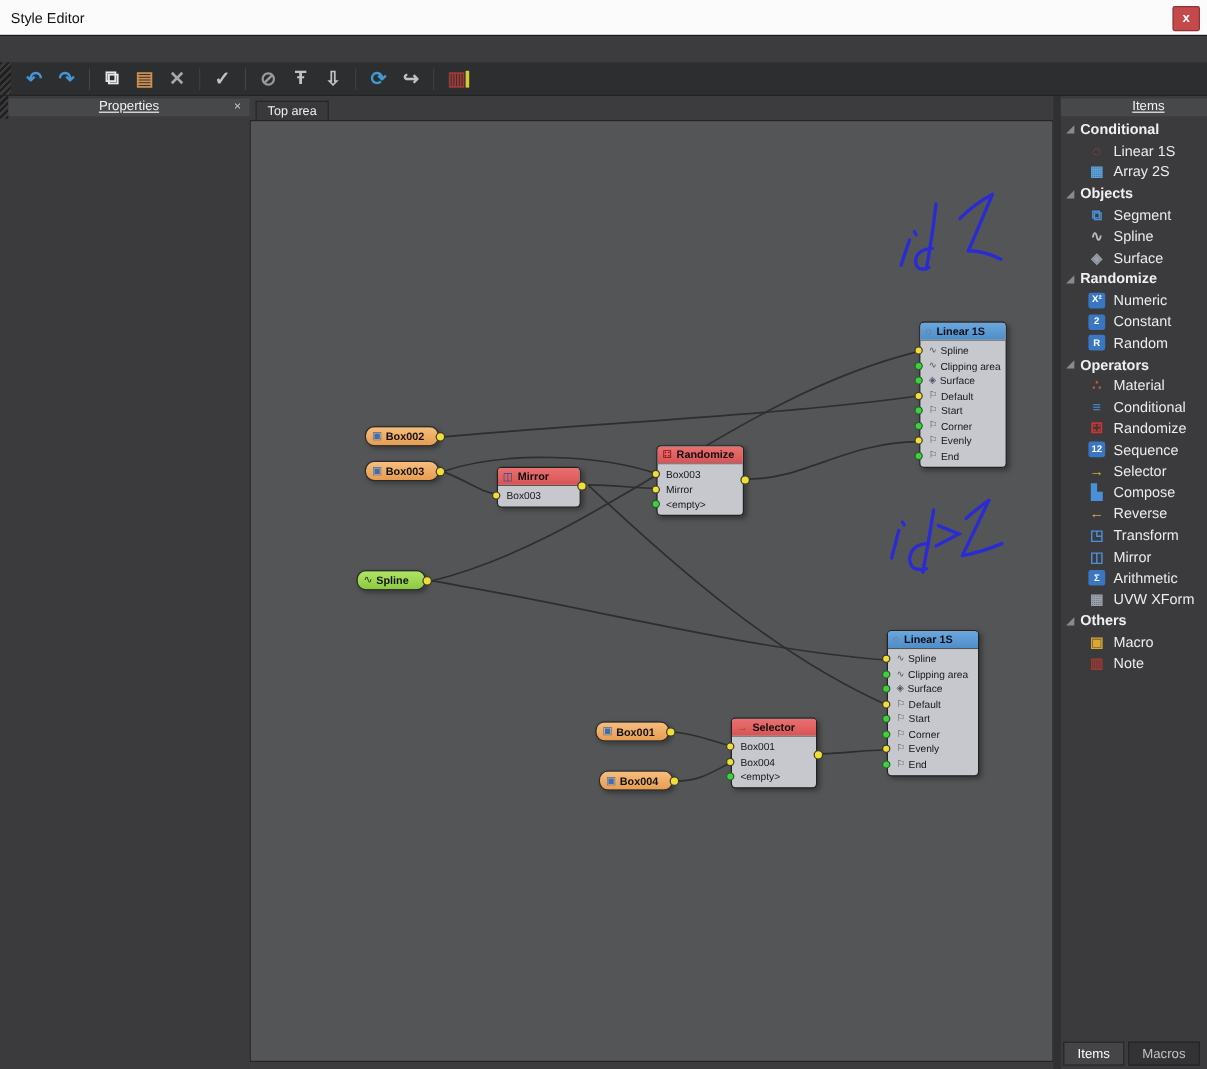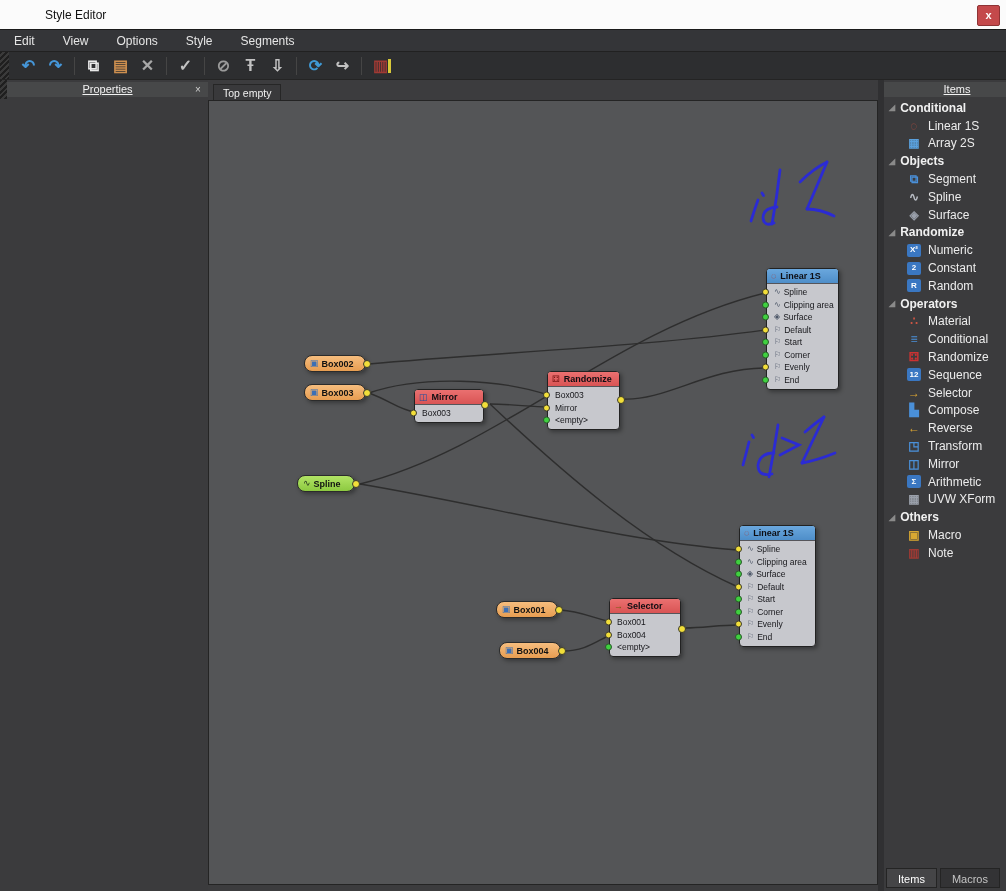--- a/index.html
+++ b/index.html
@@ -1,20 +1,20 @@
 <!DOCTYPE html>
 <html><head>
 <meta charset="utf-8">
 <style>
   html,body{margin:0;padding:0;background:#1c1c1c;}
   *{box-sizing:border-box;font-family:"Liberation Sans",sans-serif;}
   .window{position:relative;width:1006px;height:891px;background:#3c3c3e;overflow:hidden;outline:1px solid #000;}
   
   .titlebar{position:absolute;left:0;top:0;width:1006px;height:30px;background:#fbfbfb;border-bottom:1px solid #1a1a1a;}
-  .titlebar .title{position:absolute;left:9px;top:8px;font-size:12px;color:#111;margin-left:36px;}
+  .titlebar .title{position:absolute;left:9px;top:8px;font-size:12px;color:#111;}
   .close-btn{position:absolute;right:6px;top:5px;width:23px;height:21px;background:#c4494b;border:1px solid #8e3335;color:#fff;
     font-size:11px;font-weight:bold;text-align:center;line-height:19px;border-radius:2px;cursor:default;}
   
   .menubar{position:absolute;left:0;top:30px;width:1006px;height:22px;background:#343538;border-bottom:1px solid #212121;display:flex;align-items:center;}
   .menu-item{color:#e6e6e6;font-size:12px;padding:3px 14px;}
   
   .toolbar{position:absolute;left:0;top:52px;width:1006px;height:28px;background:#2d2e30;display:flex;align-items:center;border-bottom:1px solid #242424;}
   .grip{width:9px;height:100%;background:repeating-linear-gradient(135deg,#1f1f1f 0 2px,#3a3a3a 2px 4px);margin-right:6px;}
   .tool-btn{width:25px;height:24px;display:flex;align-items:center;justify-content:center;font-size:16px;font-weight:bold;margin:0 1px;position:relative;}
   .tool-sep{width:1px;height:18px;background:#1f1f1f;border-right:1px solid #454545;margin:0 5px;}
@@ -65,27 +65,20 @@
 </style>
 </head>
 <body>
 
 <div class="window">
   <div class="titlebar">
     <span class="title">Style Editor</span>
     <div class="close-btn">x</div>
   </div>
 
-  <div class="menubar" id="menubar">
-      <div class="menu-item">Edit</div>
-      <div class="menu-item">View</div>
-      <div class="menu-item">Options</div>
-      <div class="menu-item">Style</div>
-      <div class="menu-item">Segments</div>
-    </div>
 
   <div class="toolbar" id="toolbar">
     <div class="grip"></div>
   <div class="tool-btn" style="color: rgb(69, 150, 216);">↶</div>
       <div class="tool-btn" style="color: rgb(69, 150, 216);">↷</div>
       <div class="tool-sep"></div>
       <div class="tool-btn" style="color: rgb(232, 232, 232);">⧉</div>
       <div class="tool-btn" style="color: rgb(205, 143, 79);">▤</div>
       <div class="tool-btn" style="color: rgb(168, 168, 168);">✕</div>
       <div class="tool-sep"></div>
@@ -102,21 +95,21 @@
     </div>
 
   <div class="left-panel">
     <div class="grip-v"></div>
     <div class="panel-header" style="left:7px;">
       <span>Properties</span>
       <span class="panel-close">×</span>
     </div>
   </div>
 
-  <div class="canvas-tab">Top empty</div>
+  <div class="canvas-tab">Top area</div>
   <div class="canvas" id="canvas">
     <svg id="wiresvg" width="670" height="785">
         <path d="M 160 292 C 182 300, 190 309, 206 311" fill="none" stroke="#2e2e2e" stroke-width="1.4"></path>
         <path d="M 160 292 C 212 274, 292 278, 339 294" fill="none" stroke="#2e2e2e" stroke-width="1.4"></path>
         <path d="M 281 303 C 302 303, 322 306, 339 306" fill="none" stroke="#2e2e2e" stroke-width="1.4"></path>
         <path d="M 281 303 C 352 370, 437 445, 529 486" fill="none" stroke="#2e2e2e" stroke-width="1.4"></path>
         <path d="M 151 383 C 292 348, 402 230, 556 192" fill="none" stroke="#2e2e2e" stroke-width="1.4"></path>
         <path d="M 151 383 C 282 405, 412 440, 529 449" fill="none" stroke="#2e2e2e" stroke-width="1.4"></path>
         <path d="M 160 263 C 282 252, 442 245, 556 229" fill="none" stroke="#2e2e2e" stroke-width="1.4"></path>
         <path d="M 414 298 C 457 300, 498 267, 556 267" fill="none" stroke="#2e2e2e" stroke-width="1.4"></path>

